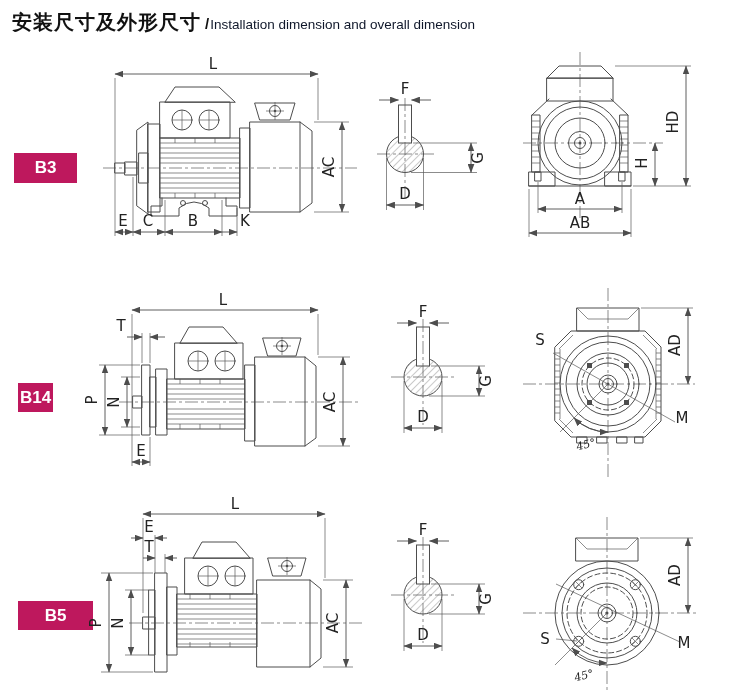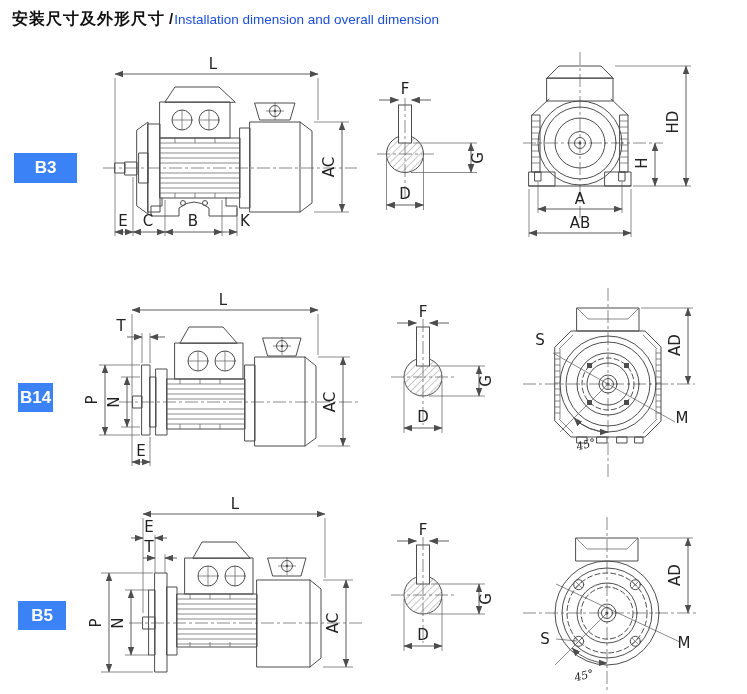--- a/index.html
+++ b/index.html
@@ -1,26 +1,26 @@
 <!DOCTYPE html>
 <html><head>
 <meta charset="utf-8">
 <style>
   html,body{margin:0;padding:0;background:#fff}
   .page{position:relative;width:747px;height:694px;background:#fff;overflow:hidden;
         font-family:"Liberation Sans",sans-serif}
   .title{position:absolute;left:12px;top:9px;white-space:nowrap;color:#111}
-  .title .zh{font-weight:bold;font-size:16px;letter-spacing:1px}
+  .title .zh{font-weight:bold;font-size:20px;letter-spacing:1px}
   .title .sep{font-weight:bold;font-size:15px;margin:0 1px 0 4px}
-  .title .en{font-size:13.5px;color:#1d4ed8}
-  .badge{position:absolute;background:#3b82f6;color:#fff;text-align:center;
+  .title .en{font-size:13.5px;color:#0f172a}
+  .badge{position:absolute;background:#be185d;color:#fff;text-align:center;
          font-weight:bold;font-size:17px}
   .badge.b3{left:14px;top:153px;width:63px;height:30px;line-height:30px}
   .badge.b14{left:18px;top:383px;width:35px;height:29px;line-height:29px}
-  .badge.b5{left:18px;top:601px;width:48px;height:29px;line-height:29px}
+  .badge.b5{left:18px;top:601px;width:75px;height:29px;line-height:29px}
   svg.row{position:absolute}
   .ln{fill:none;stroke:#4d4d4d;stroke-width:1;stroke-linejoin:round;stroke-linecap:round}
   .lnf{fill:#fff;stroke:#4d4d4d;stroke-width:1}
   .thin{fill:none;stroke:#5a5a5a;stroke-width:.7}
   .dim{fill:none;stroke:#4d4d4d;stroke-width:.9}
   .ext{fill:none;stroke:#5a5a5a;stroke-width:.7}
   .cl{fill:none;stroke:#5a5a5a;stroke-width:.7;stroke-dasharray:13 3 3 3}
   .dash{stroke-dasharray:5 3}
   .dot{fill:#4d4d4d;stroke:none}
   .sq{fill:#4d4d4d;stroke:none}

